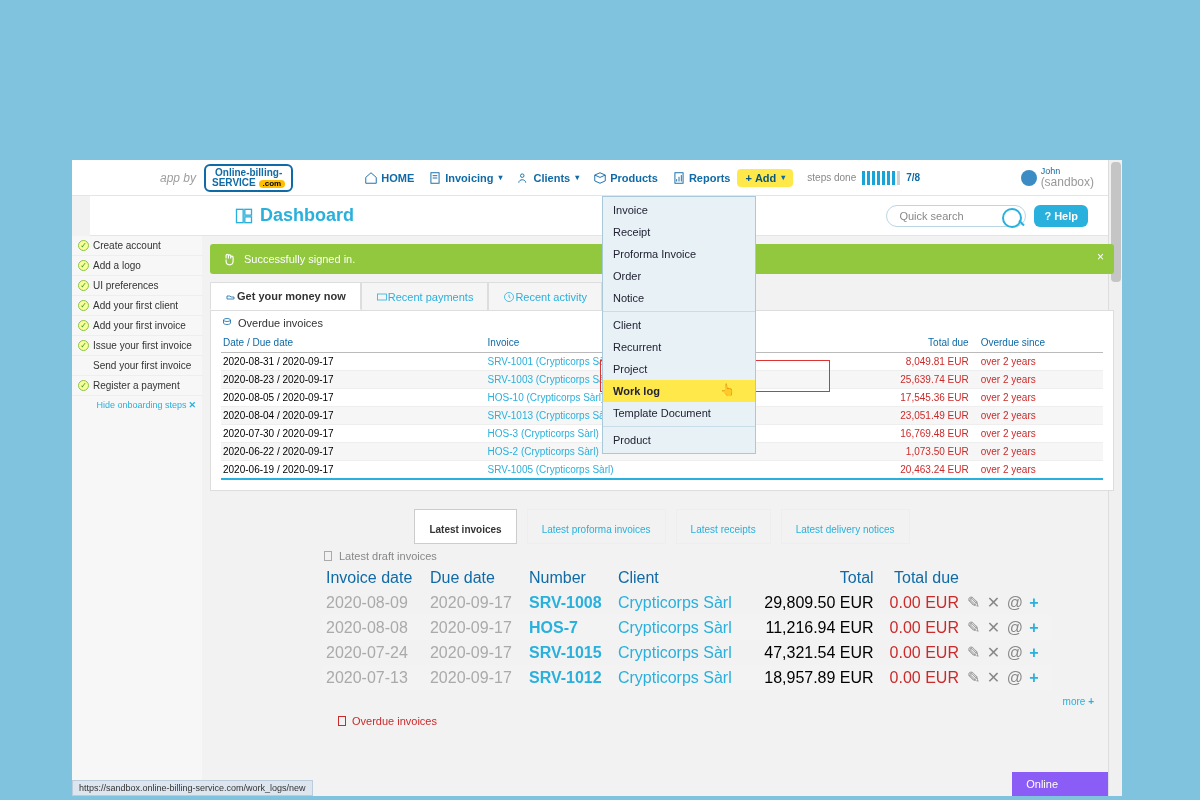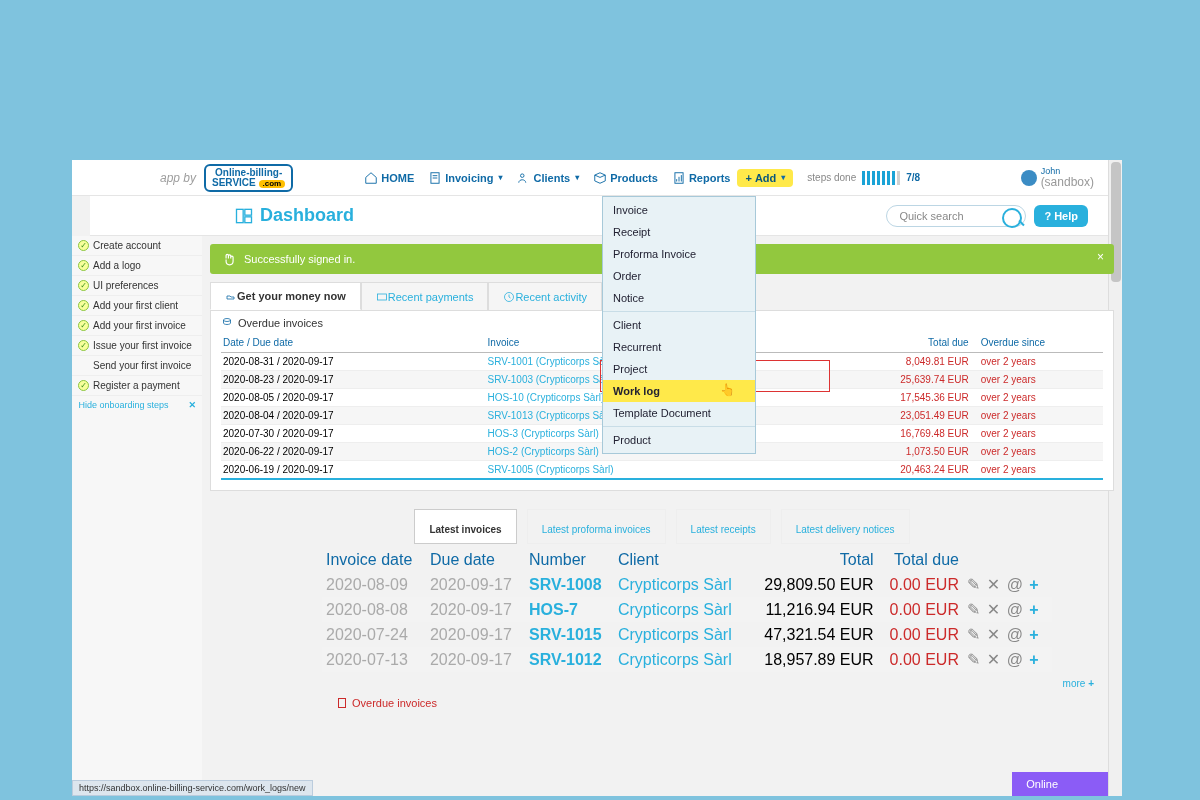--- a/index.html
+++ b/index.html
@@ -36,21 +36,21 @@
   .subheader .search .mag { position: absolute; right: 3px; top: 2px; width: 20px; height: 20px; border: 2px solid #29b0dd; border-radius: 50%; }
   .subheader .search .mag::after { content: ""; width: 7px; height: 2px; background: #29b0dd; position: absolute; right: -5px; bottom: 2px; transform: rotate(45deg); }
   .subheader .help-btn { background: #29b0dd; color: #fff; border-radius: 6px; padding: 5px 10px; font-size: 11px; font-weight: bold; }
 
   
   .columns { display: flex; height: calc(100% - 76px); }
   .sidebar { width: 130px; background: #f7f7f7; font-size: 10px; }
   .sidebar .step { padding: 4px 6px; border-bottom: 1px solid #eee; display: flex; align-items: center; gap: 4px; color: #333; cursor: pointer; }
   .sidebar .step .check { width: 11px; height: 11px; border: 1px solid #8cc63e; border-radius: 50%; background: #f7ff9a; display: inline-flex; align-items: center; justify-content: center; color: #3a8f1e; font-size: 8px; }
   .sidebar .step.pending .check { visibility: hidden; }
-  .sidebar .hide-link { color: #29b0dd; font-size: 9px; padding: 4px 6px; display: flex; align-items: flex-end; justify-content: flex-end; gap: 20px; }
+  .sidebar .hide-link { color: #29b0dd; font-size: 9px; padding: 4px 6px; display: flex; align-items: flex-end; justify-content: flex-end; gap: 2px; }
   .sidebar .hide-link .x { font-weight: bold; }
 
   .main { flex: 1; overflow: auto; position: relative; }
   .flash { margin: 8px; background: #92c83e; color: #fff; padding: 8px 12px; font-size: 11px; border-radius: 3px; display: flex; align-items: center; gap: 8px; position: relative; }
   .flash .close-x { position: absolute; right: 10px; top: 6px; cursor: pointer; font-size: 12px; }
 
   .tabs1 { margin: 4px 8px 0 8px; display: flex; gap: 0; font-size: 11px; }
   .tabs1 .tab { padding: 7px 14px; border: 1px solid #ddd; background: #f5f5f5; color: #29b0dd; display: flex; align-items: center; cursor: pointer; border-bottom: none; }
   .tabs1 .tab.active { background: #fff; color: #333; font-weight: bold; border-bottom: 1px solid #fff; position: relative; z-index: 1; }
 
@@ -352,20 +352,26 @@
       </div>
 
       <div class="latest-tabs">
         <span class="ltab active">Latest invoices</span>
         <span class="ltab">Latest proforma invoices</span>
         <span class="ltab">Latest receipts</span>
         <span class="ltab">Latest delivery notices</span>
       </div>
 
       <div class="draft-section">
+        <div class="draft-title">
+          <svg width="12" height="12" viewBox="0 0 24 24" style="stroke:#aaa;fill:none;stroke-width:2">
+              <rect x="5" y="3" width="14" height="18"></rect>
+            </svg>
+          <span>Latest draft invoices</span>
+        </div>
         <table class="draft-table">
           <thead>
               <tr>
             <th>Invoice date</th>
             <th>Due date</th>
             <th>Number</th>
             <th>Client</th>
             <th class="r">Total</th>
             <th class="r">Total due</th>
             <th></th>

